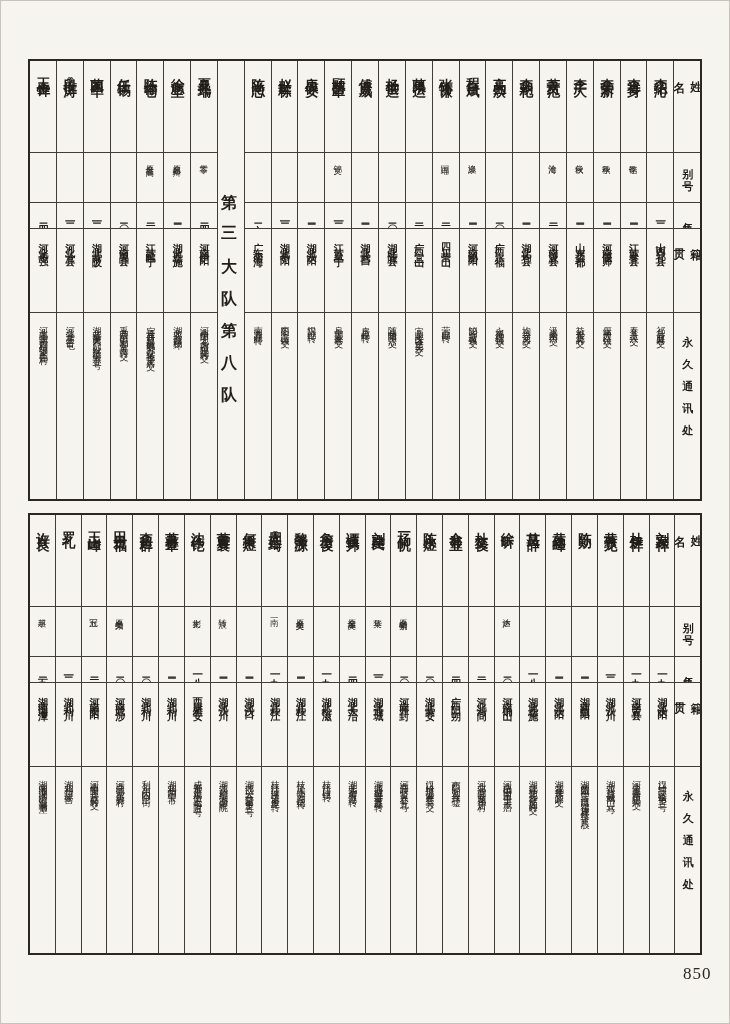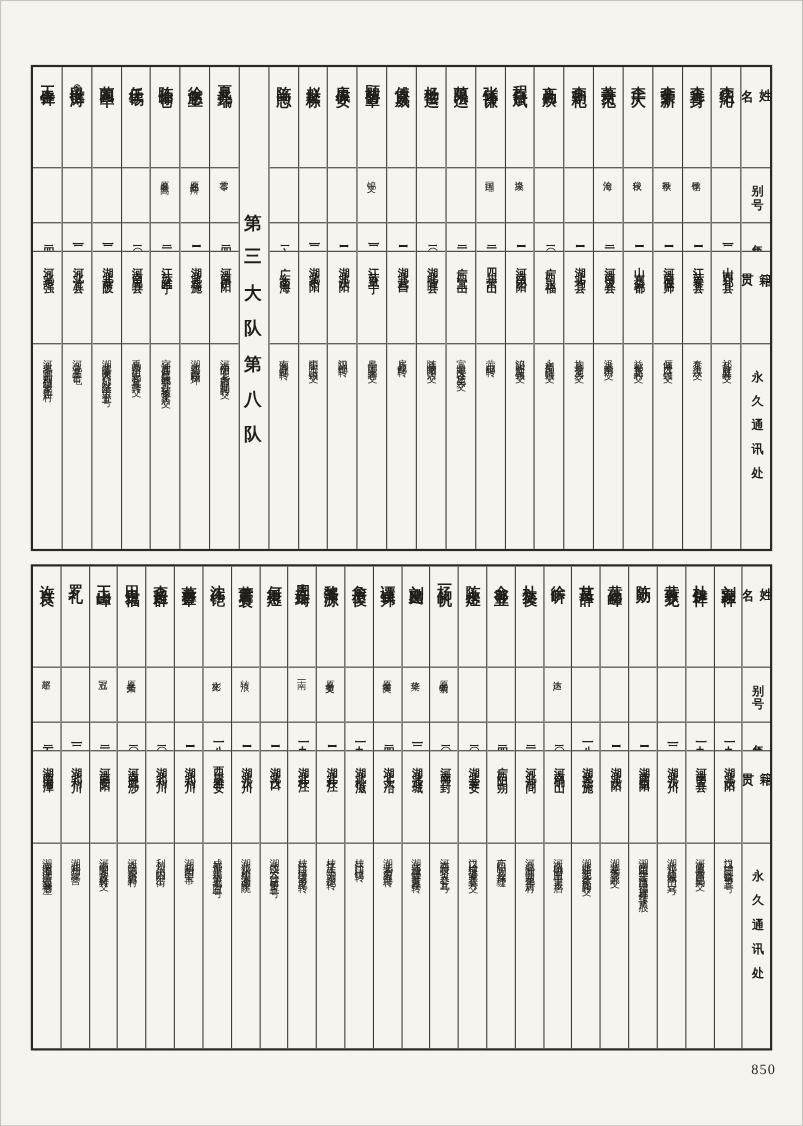--- a/index.html
+++ b/index.html
@@ -53,21 +53,21 @@
   .hdr-age     { font-size: 10px; letter-spacing: 2px; }
   .hdr-origin  { font-size: 12px; letter-spacing: 38px; padding-top: 4px; }
   .hdr-address { font-size: 11px; letter-spacing: 22px; padding-top: 8px; }
 
   
   .heading-col { display: flex; justify-content: center; align-items: flex-start; padding-top: 26px; }
   .heading-text { font-size: 16px; font-weight: 700; letter-spacing: 32px; }
 
   .page-number {
     position: absolute; left: 682px; top: 963px;
-    font-size: 13px; letter-spacing: 1px; color: #2b2722;
+    font-size: 17px; letter-spacing: 1px; color: #2b2722;
     font-family: "Liberation Serif", "DejaVu Serif", serif;
   }
 </style>
 </head>
 <body>
 
 <div class="page">
   <div class="table-wrap table-top" id="table-top">
       <div class="col person-col">
         <div class="cell cell-name">

